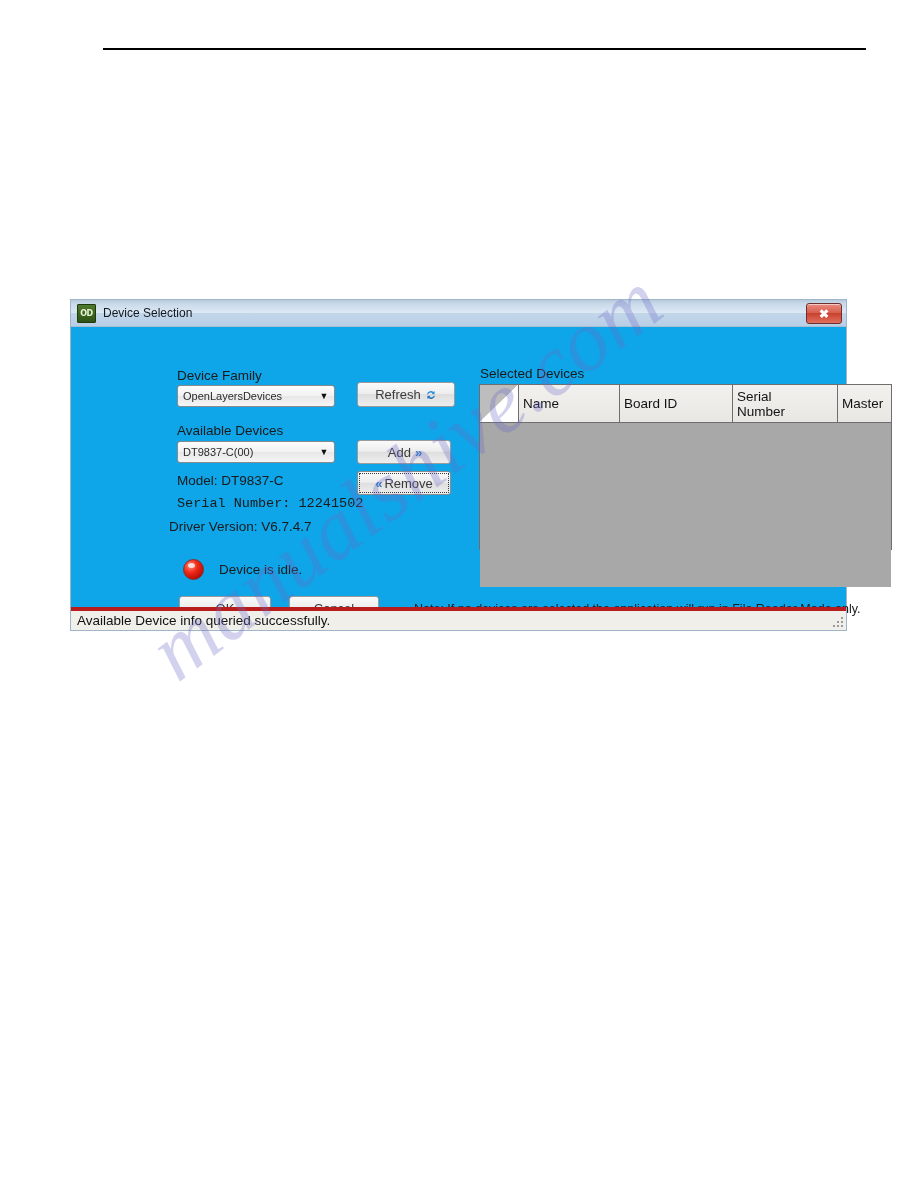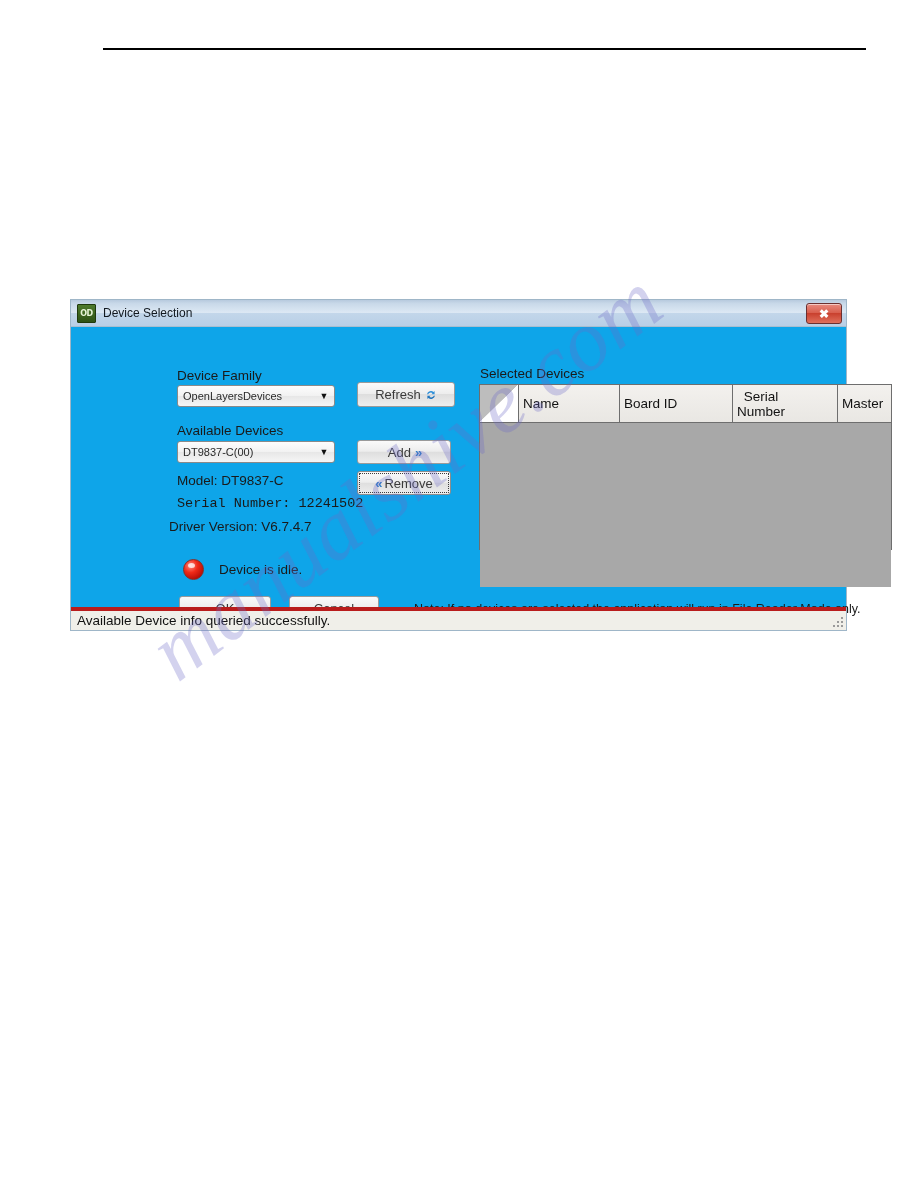--- a/index.html
+++ b/index.html
@@ -358,21 +358,21 @@
       <span>Cancel</span>
     </div>
     <div class="info" style="left:343px; top:275px; font-size:12.5px;">Note: If no devices are selected the application will run in File Reader Mode only.</div>
 
     <div class="lbl" style="left:409px; top:39px;">Selected Devices</div>
     <div class="table-wrap" style="left:408px; top:57px; width:413px; height:166px;">
       <div class="thead">
         <div class="th corner" style="width:39px;"></div>
         <div class="th" style="width:101px;">Name</div>
         <div class="th" style="width:113px;">Board ID</div>
-        <div class="th" style="width:105px;text-align:center;">
+        <div class="th" style="width:105px;">
           <span class="wrap-text">
             <span>Serial</span><br>
             <span>Number</span>
           </span>
         </div>
         <div class="th last" style="flex:1;">Master</div>
       </div>
       <div class="tbody"></div>
     </div>
 

